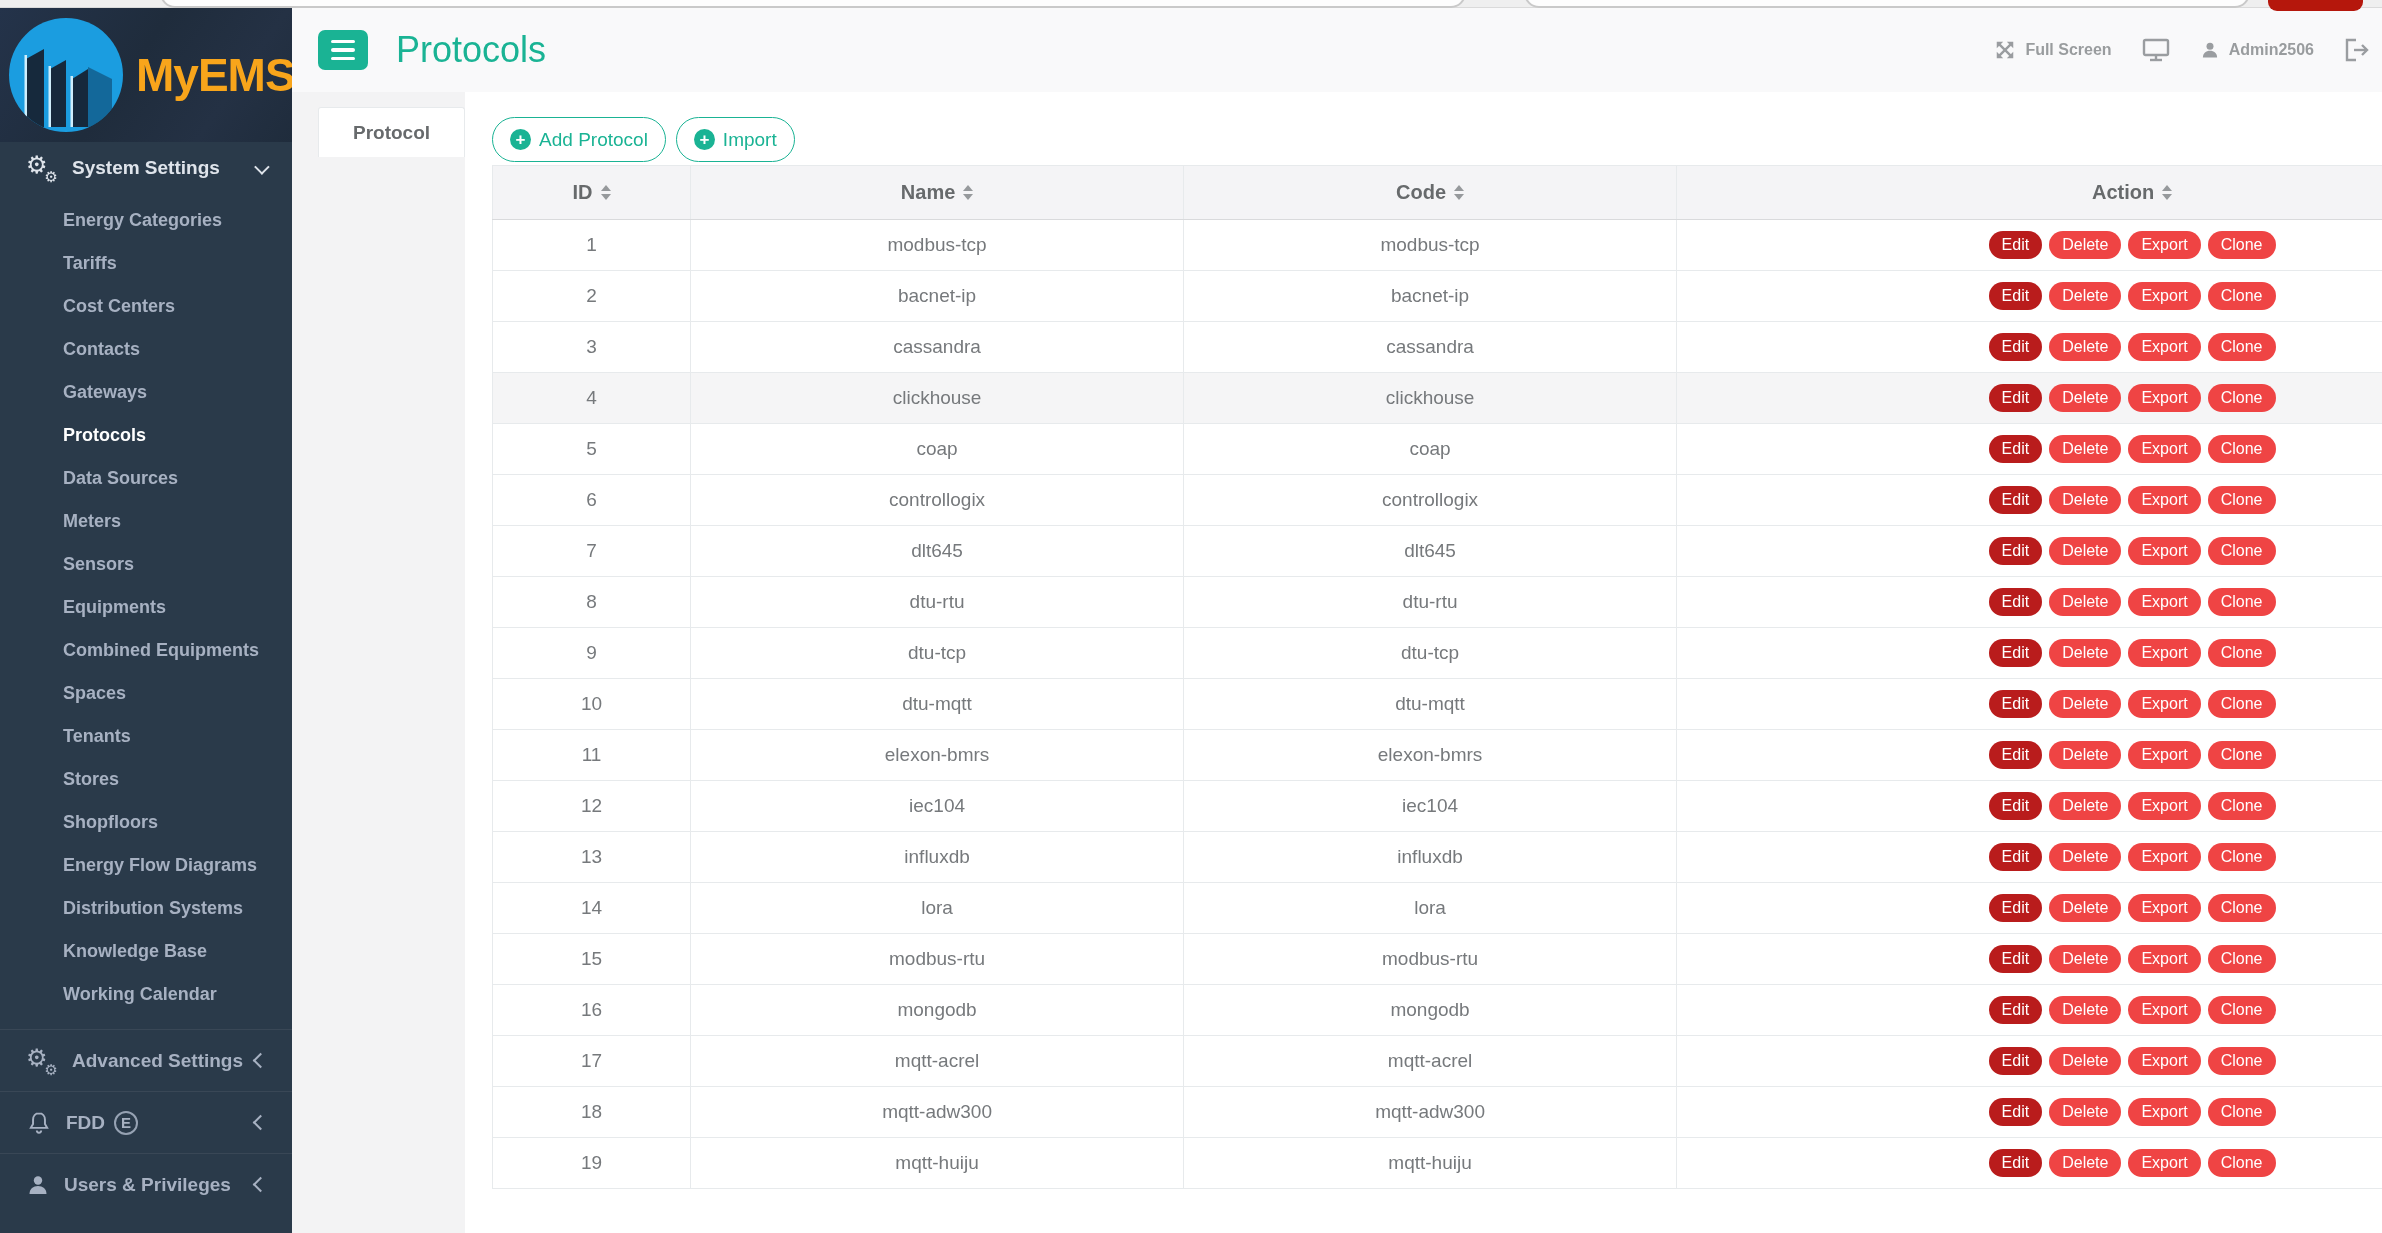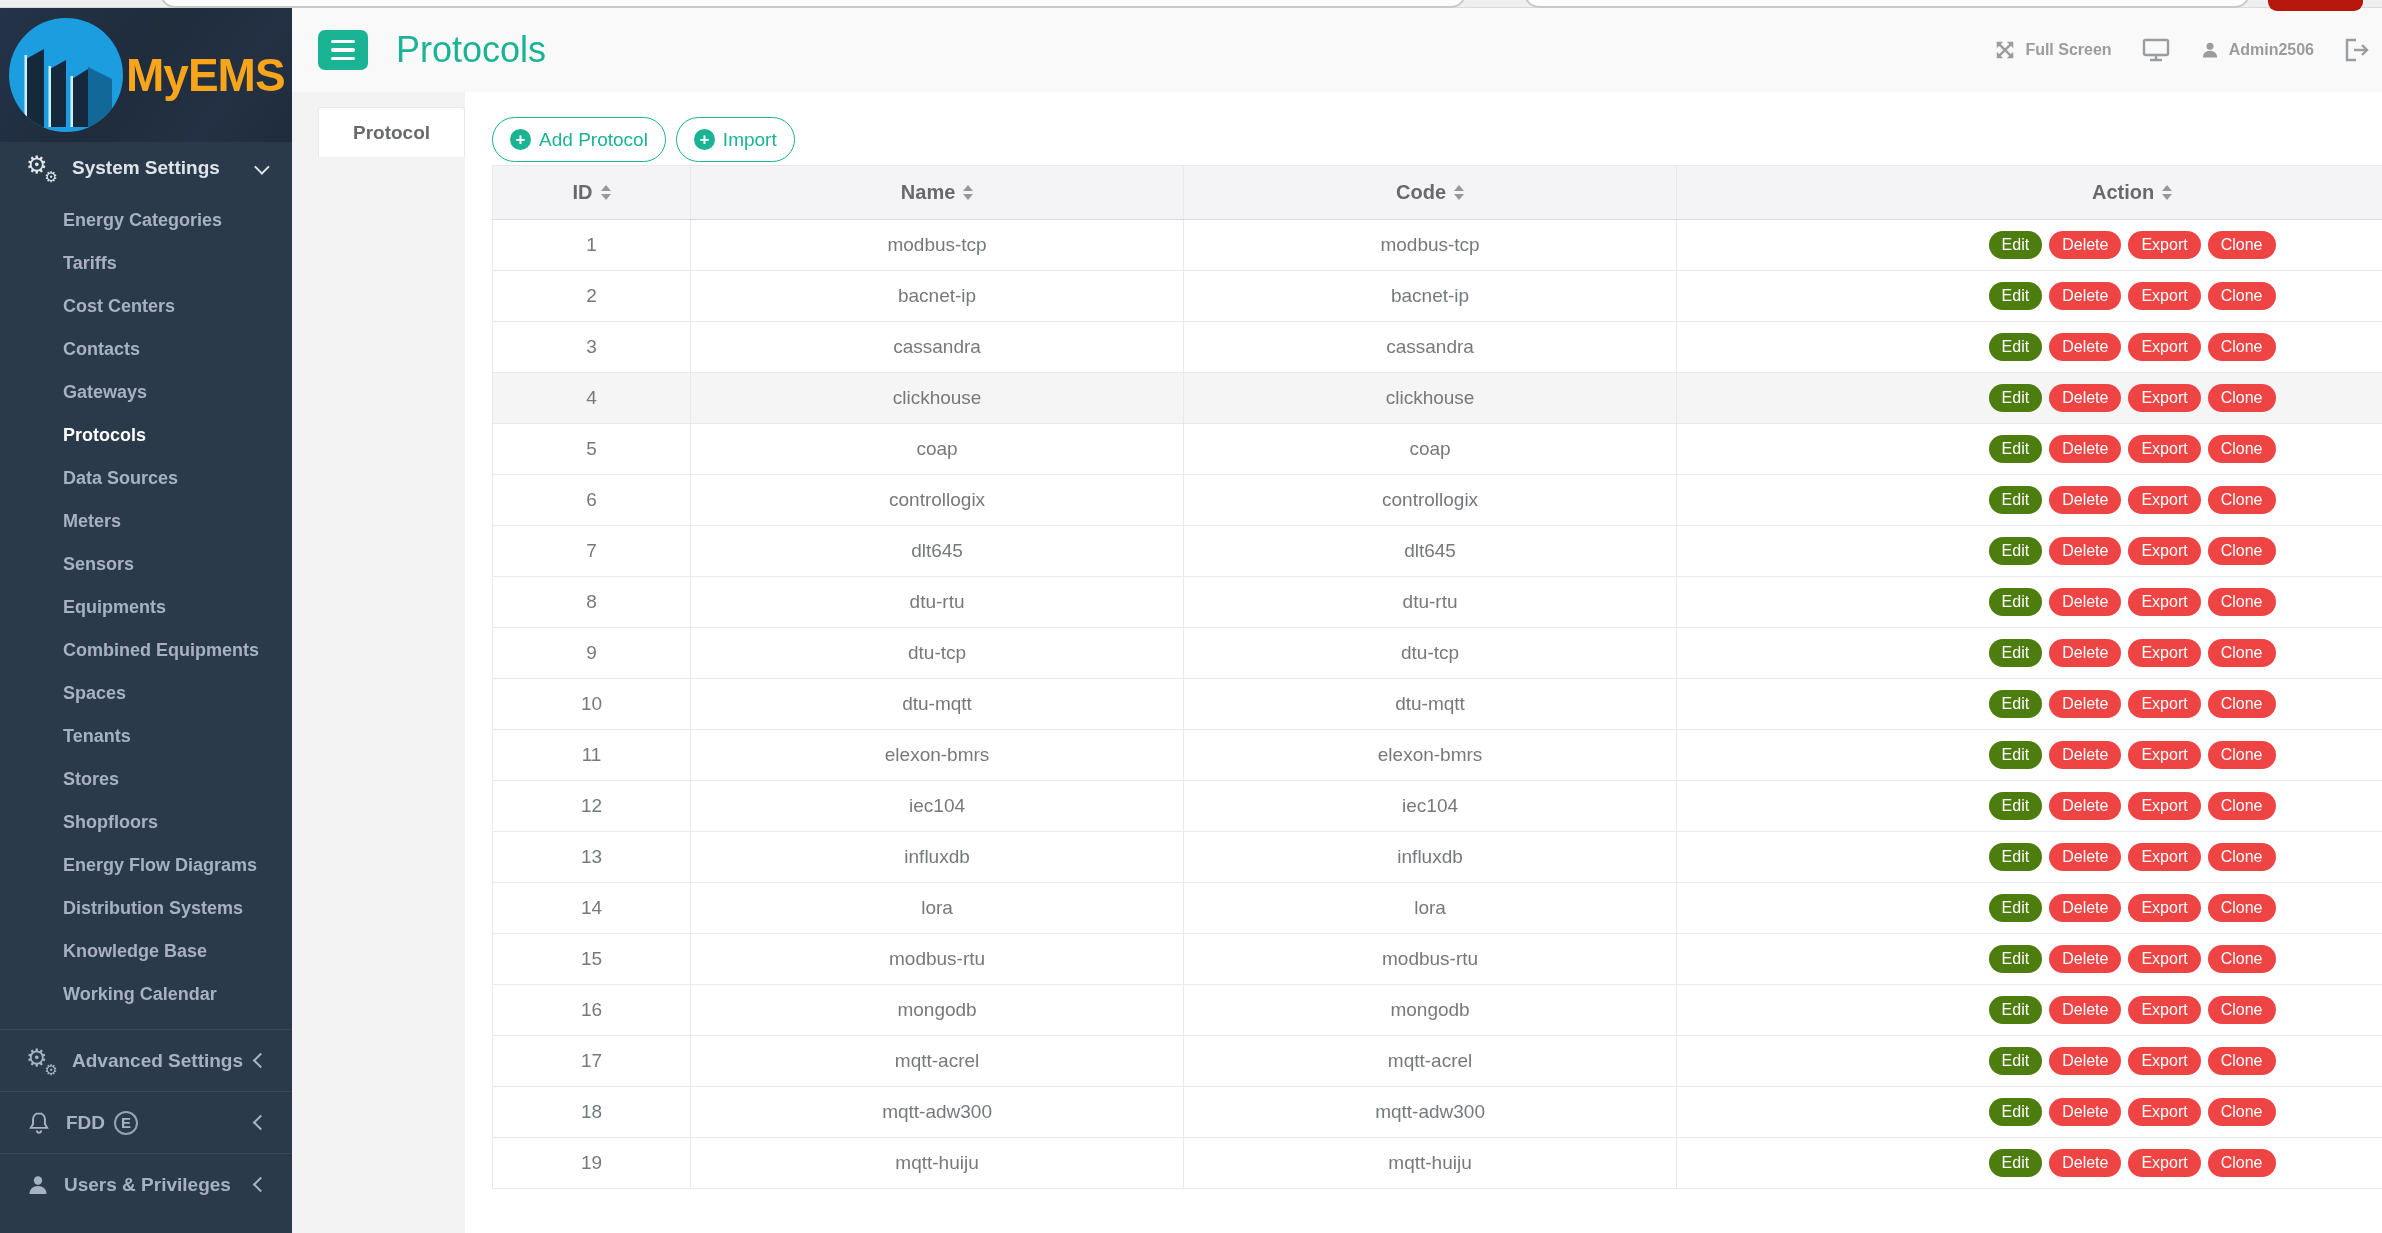--- a/index.html
+++ b/index.html
@@ -19,21 +19,21 @@
   .chrome-pill.p2 { left:1524px; width:726px; }
   .chrome-red { position:absolute; top:-8px; left:2268px; width:95px; height:19px;
     background:#b5170c; border-radius:9px; }
 
   .app { position:absolute; top:8px; left:0; right:0; bottom:0; display:flex; }
 
   
   .sidebar { width:292px; flex:0 0 292px; background:#2a3a4a; color:#a7b1c2; overflow:hidden; }
   .logo-block { height:134px; display:flex; align-items:center; padding-left:6px;
     background:linear-gradient(125deg,#24334a 0%,#1f2c3c 45%,#243144 75%,#1f2c3c 100%); }
-  .brand-text { color:#f8a51b; font-size:46px; font-weight:bold; letter-spacing:-1px; }
+  .brand-text { color:#f8a51b; font-size:46px; font-weight:bold; letter-spacing:-1px; margin-left:10px; }
 
   .section-header { display:flex; align-items:center; height:52px; padding:0 26px; cursor:pointer;
     color:#dfe4eb; font-weight:bold; font-size:19px; }
   .section-header .lbl { margin-left:14px; flex:1; }
 
   .side-items { padding-top:5px; }
   .side-item { height:43px; display:flex; align-items:center; padding-left:63px;
     font-size:18px; font-weight:bold; color:#a7b1c2; cursor:pointer; }
   .side-item.active { color:#ffffff; }
 
@@ -94,21 +94,21 @@
   tr.hover-row { background:#f5f5f6; }
 
   .th-inner { display:inline-flex; align-items:center; gap:8px; cursor:pointer; }
   .sort { display:inline-flex; flex-direction:column; gap:3px; }
   .sort i { width:0; height:0; border-left:5px solid transparent; border-right:5px solid transparent; display:block; }
   .sort .up { border-bottom:6px solid #96999c; }
   .sort .down { border-top:6px solid #96999c; }
 
   .btn-action { border:none; border-radius:15px; color:#fff; font-size:16px; padding:5px 13px;
     margin:0 3.5px; cursor:pointer; font-family:"Liberation Sans",sans-serif; }
-  .btn-action.green { background:#4d7c0f;text-align:center; }
+  .btn-action.green { background:#b91c1c;text-align:center; }
   .btn-action.red { background:#ef4444; }
 
   svg { display:block; }
 </style>
 </head>
 <body>
 
 <div class="browser-strip">
   <div class="chrome-pill p1"></div>
   <div class="chrome-pill p2"></div>

